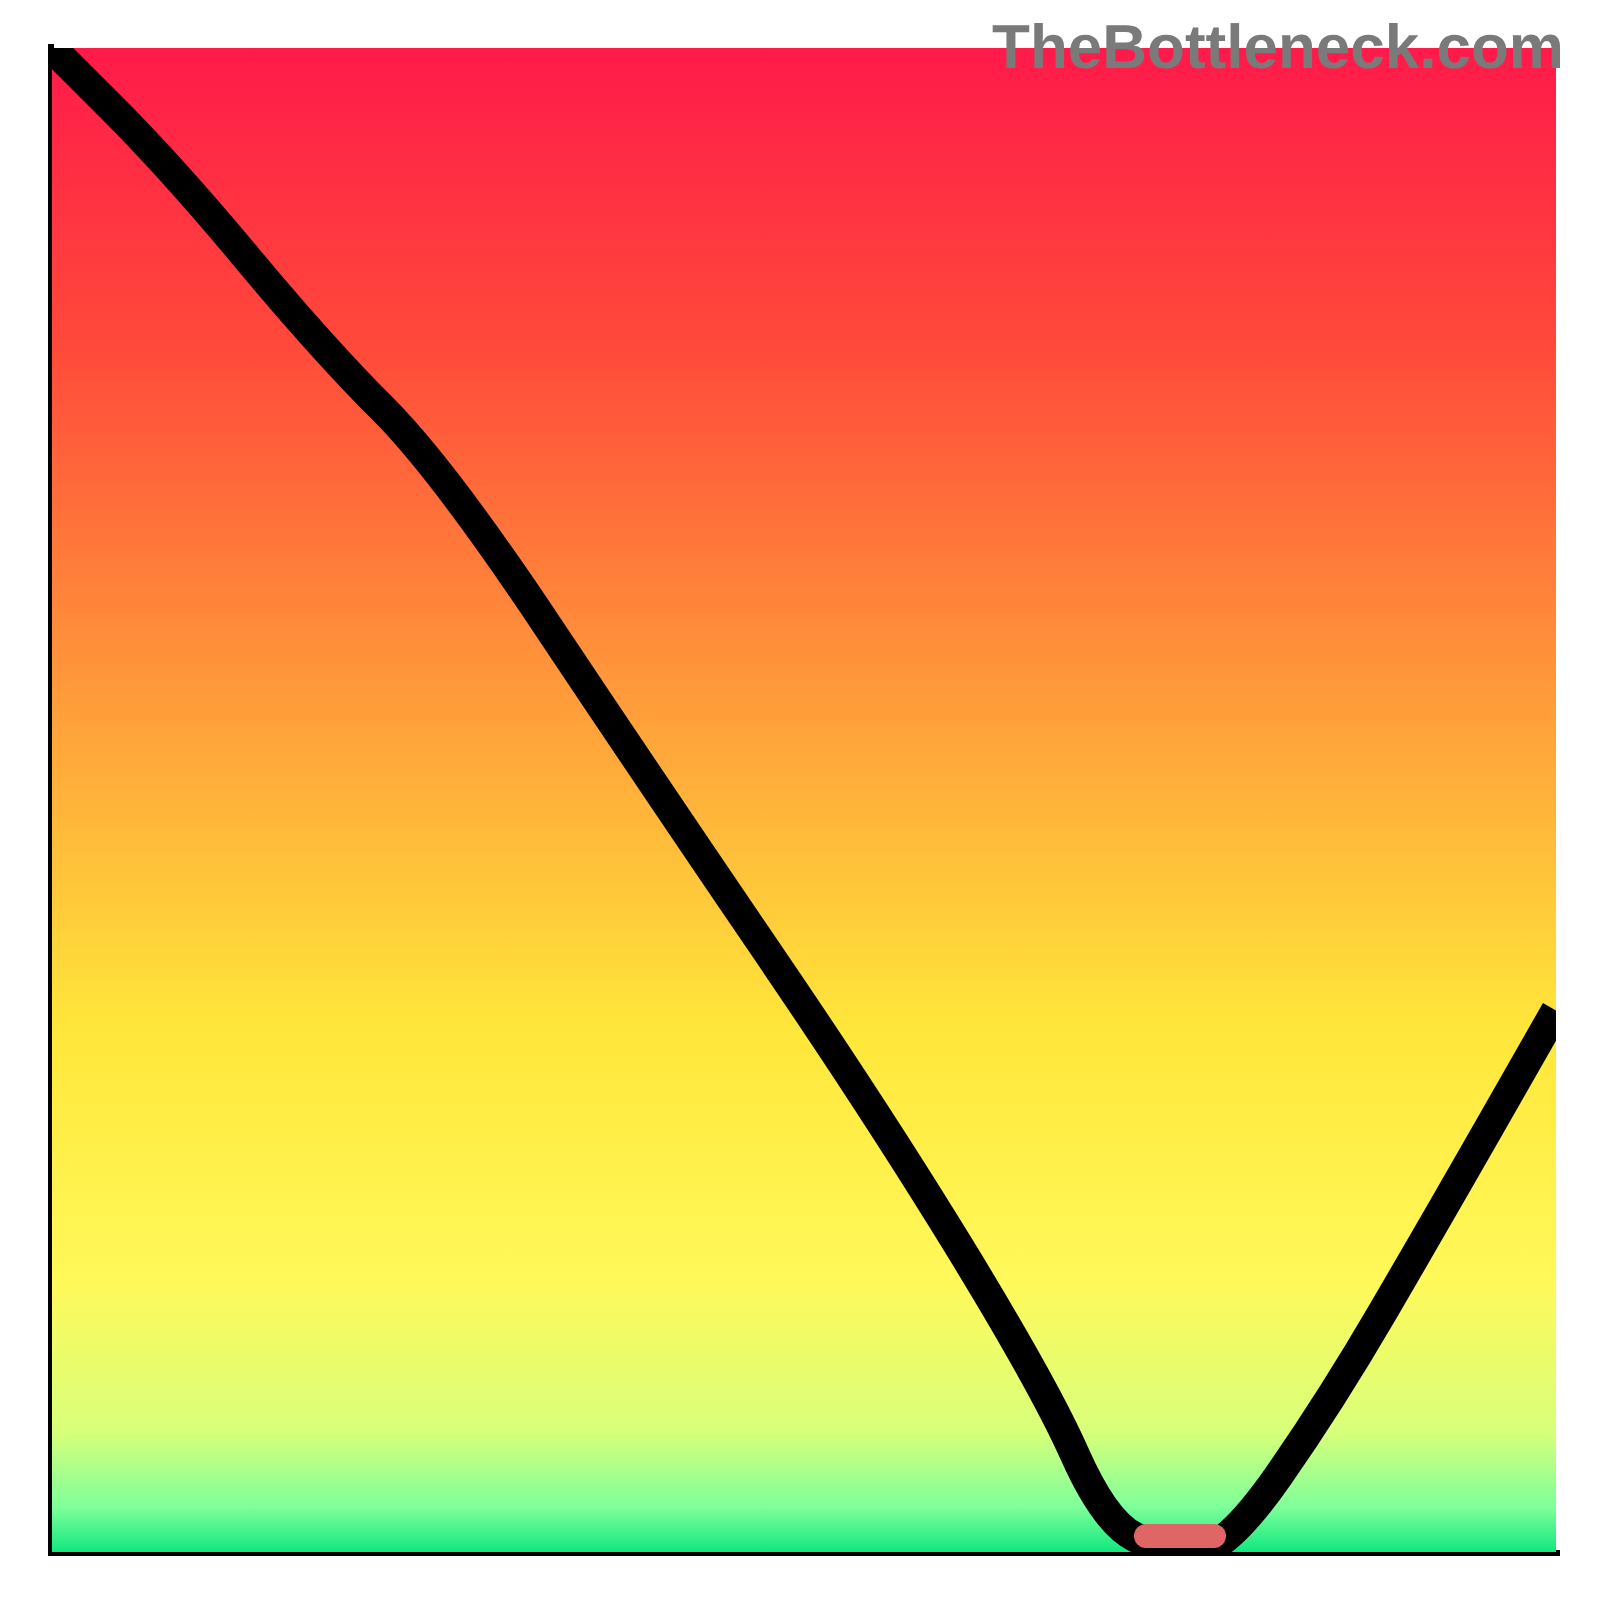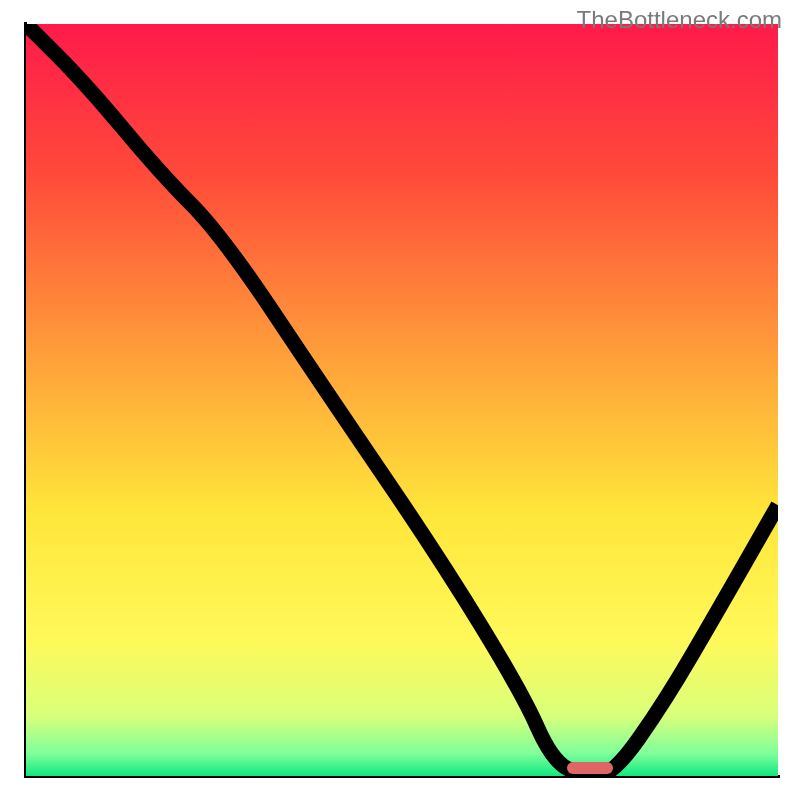--- a/index.html
+++ b/index.html
@@ -1,17 +1,17 @@
 <!DOCTYPE html>
 <html><head>
 <meta charset="utf-8">
 <style>
   * { margin: 0; padding: 0; box-sizing: border-box; }
   body { width: 800px; height: 800px; background: #fff; position: relative; font-family: Arial, sans-serif; }
-  .watermark { position: absolute; top: 6px; right: 18px; font-size: 24px; font-weight: normal; color: #7a7a7a; z-index: 10; }
+  .watermark { position: absolute; top: 6px; right: 18px; font-size: 31px; font-weight: bold; color: #7a7a7a; z-index: 10; }
   .plot-area { position: absolute; top: 24px; left: 26px; width: 752px; height: 752px; }
   .gradient-bg { position: absolute; top: 0; left: 0; width: 100%; height: 100%; }
   .curve-svg { position: absolute; top: 0; left: 0; width: 100%; height: 100%; }
   .marker { position: absolute; background: #e06666; border-radius: 6px; }
   .axis-bottom { position: absolute; left: 24px; bottom: 22px; width: 756px; height: 3px; background: #000; }
   .axis-left { position: absolute; left: 24px; top: 22px; width: 3px; height: 756px; background: #000; }
 </style>
 </head>
 <body>
 

